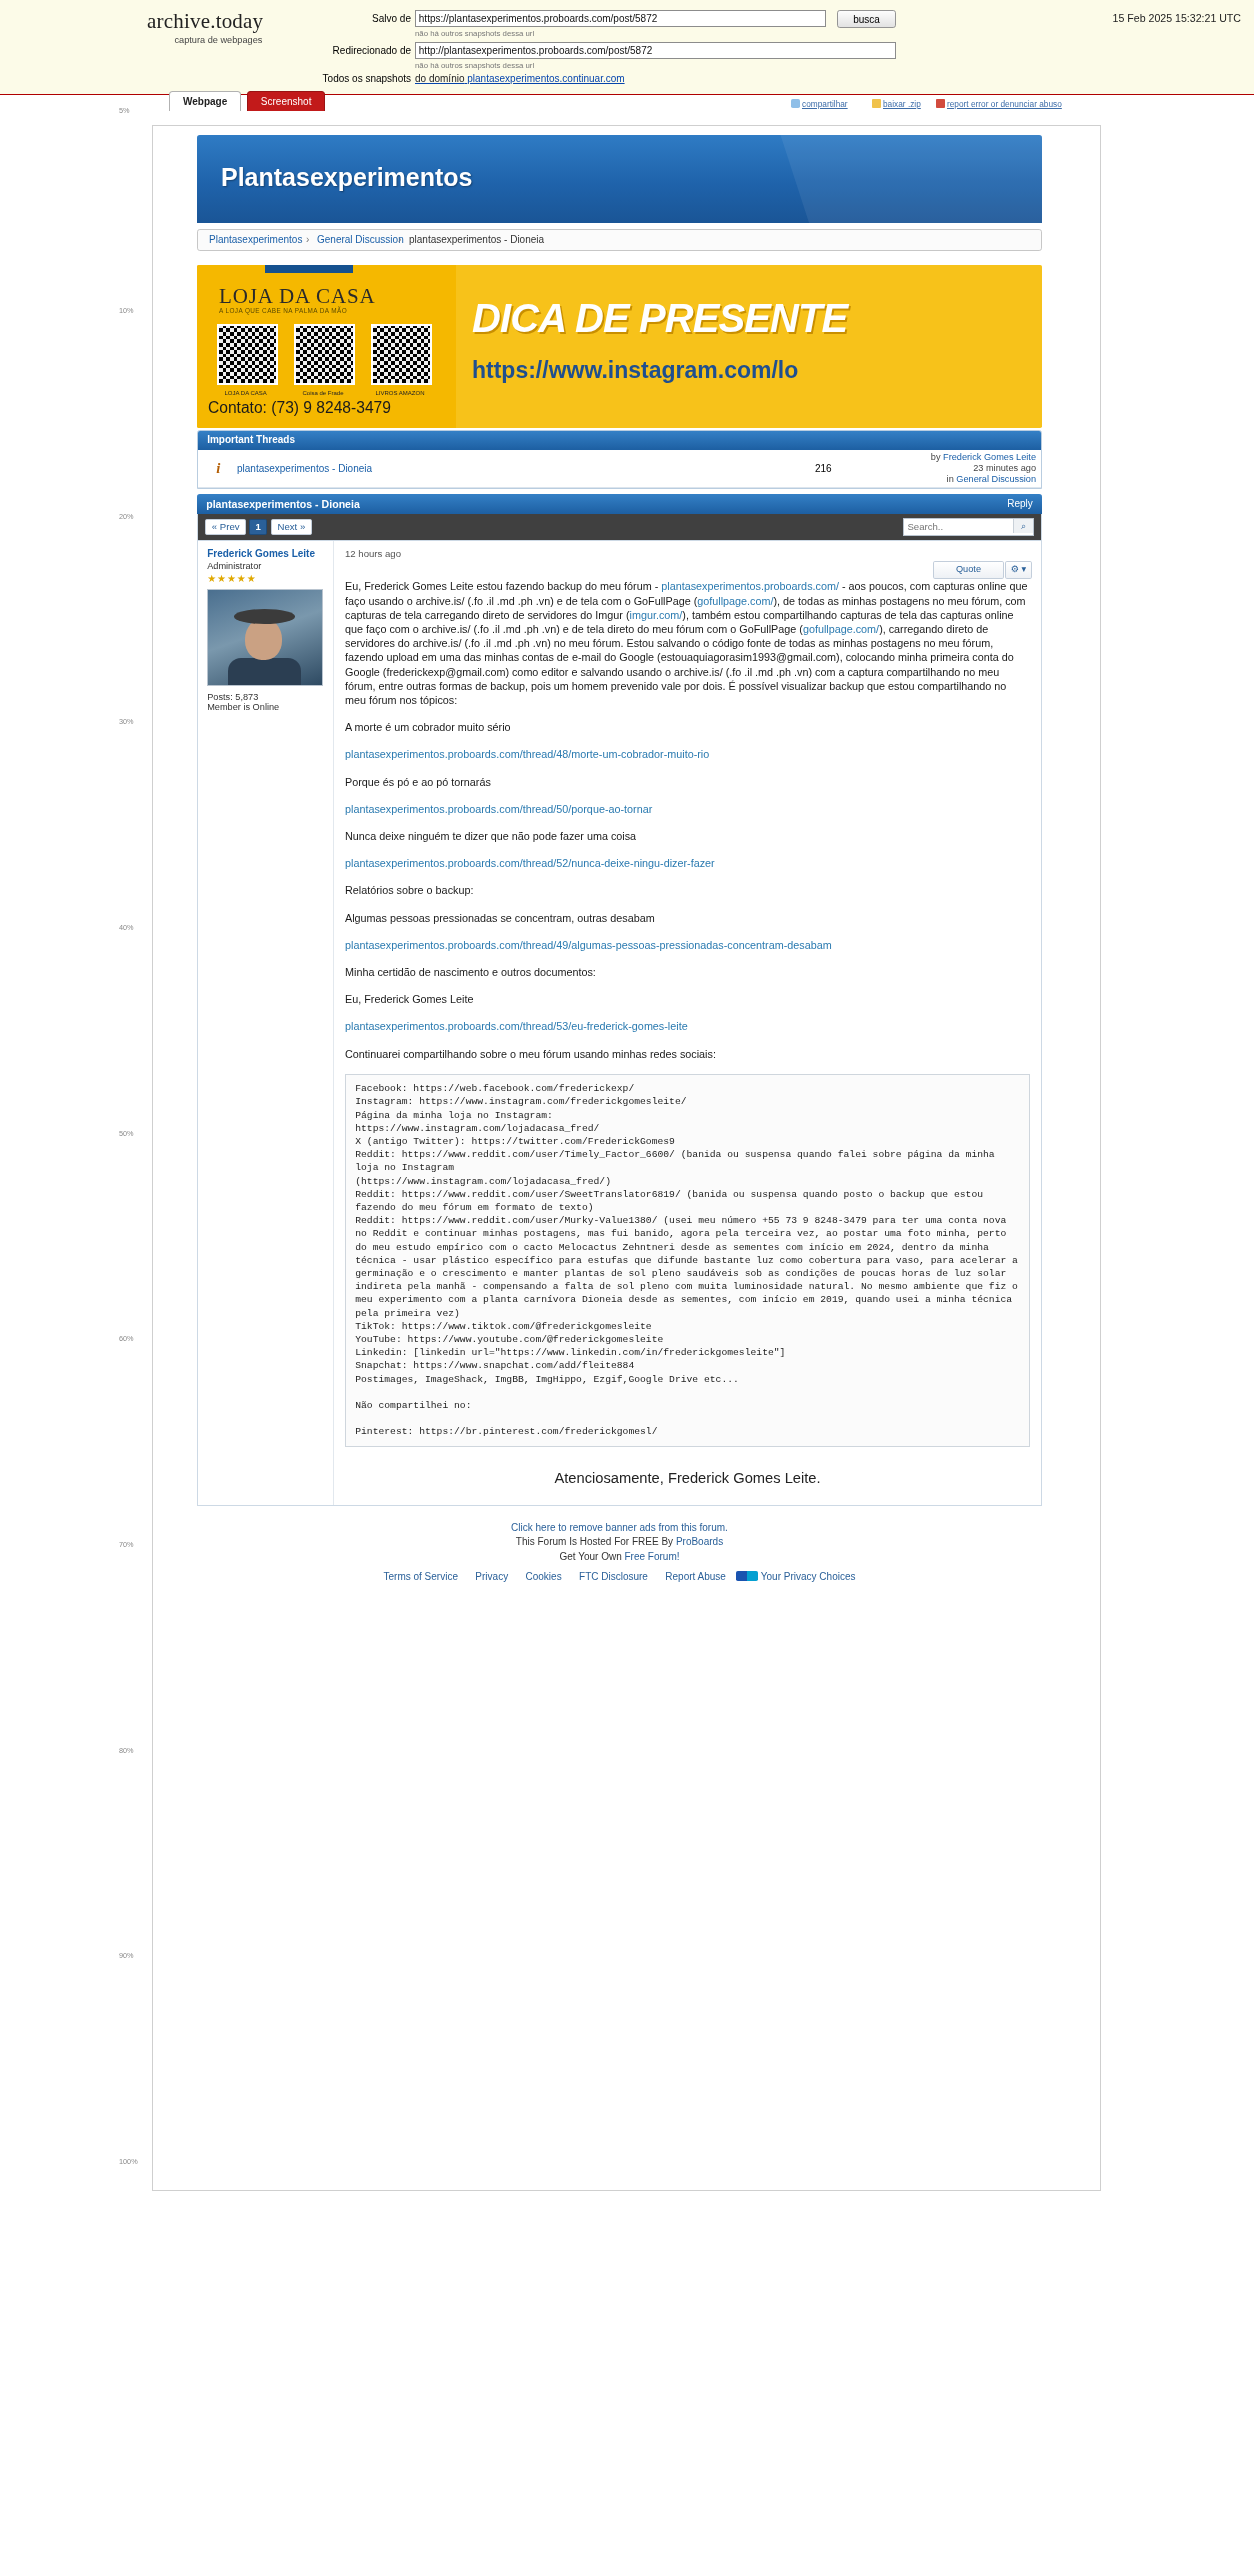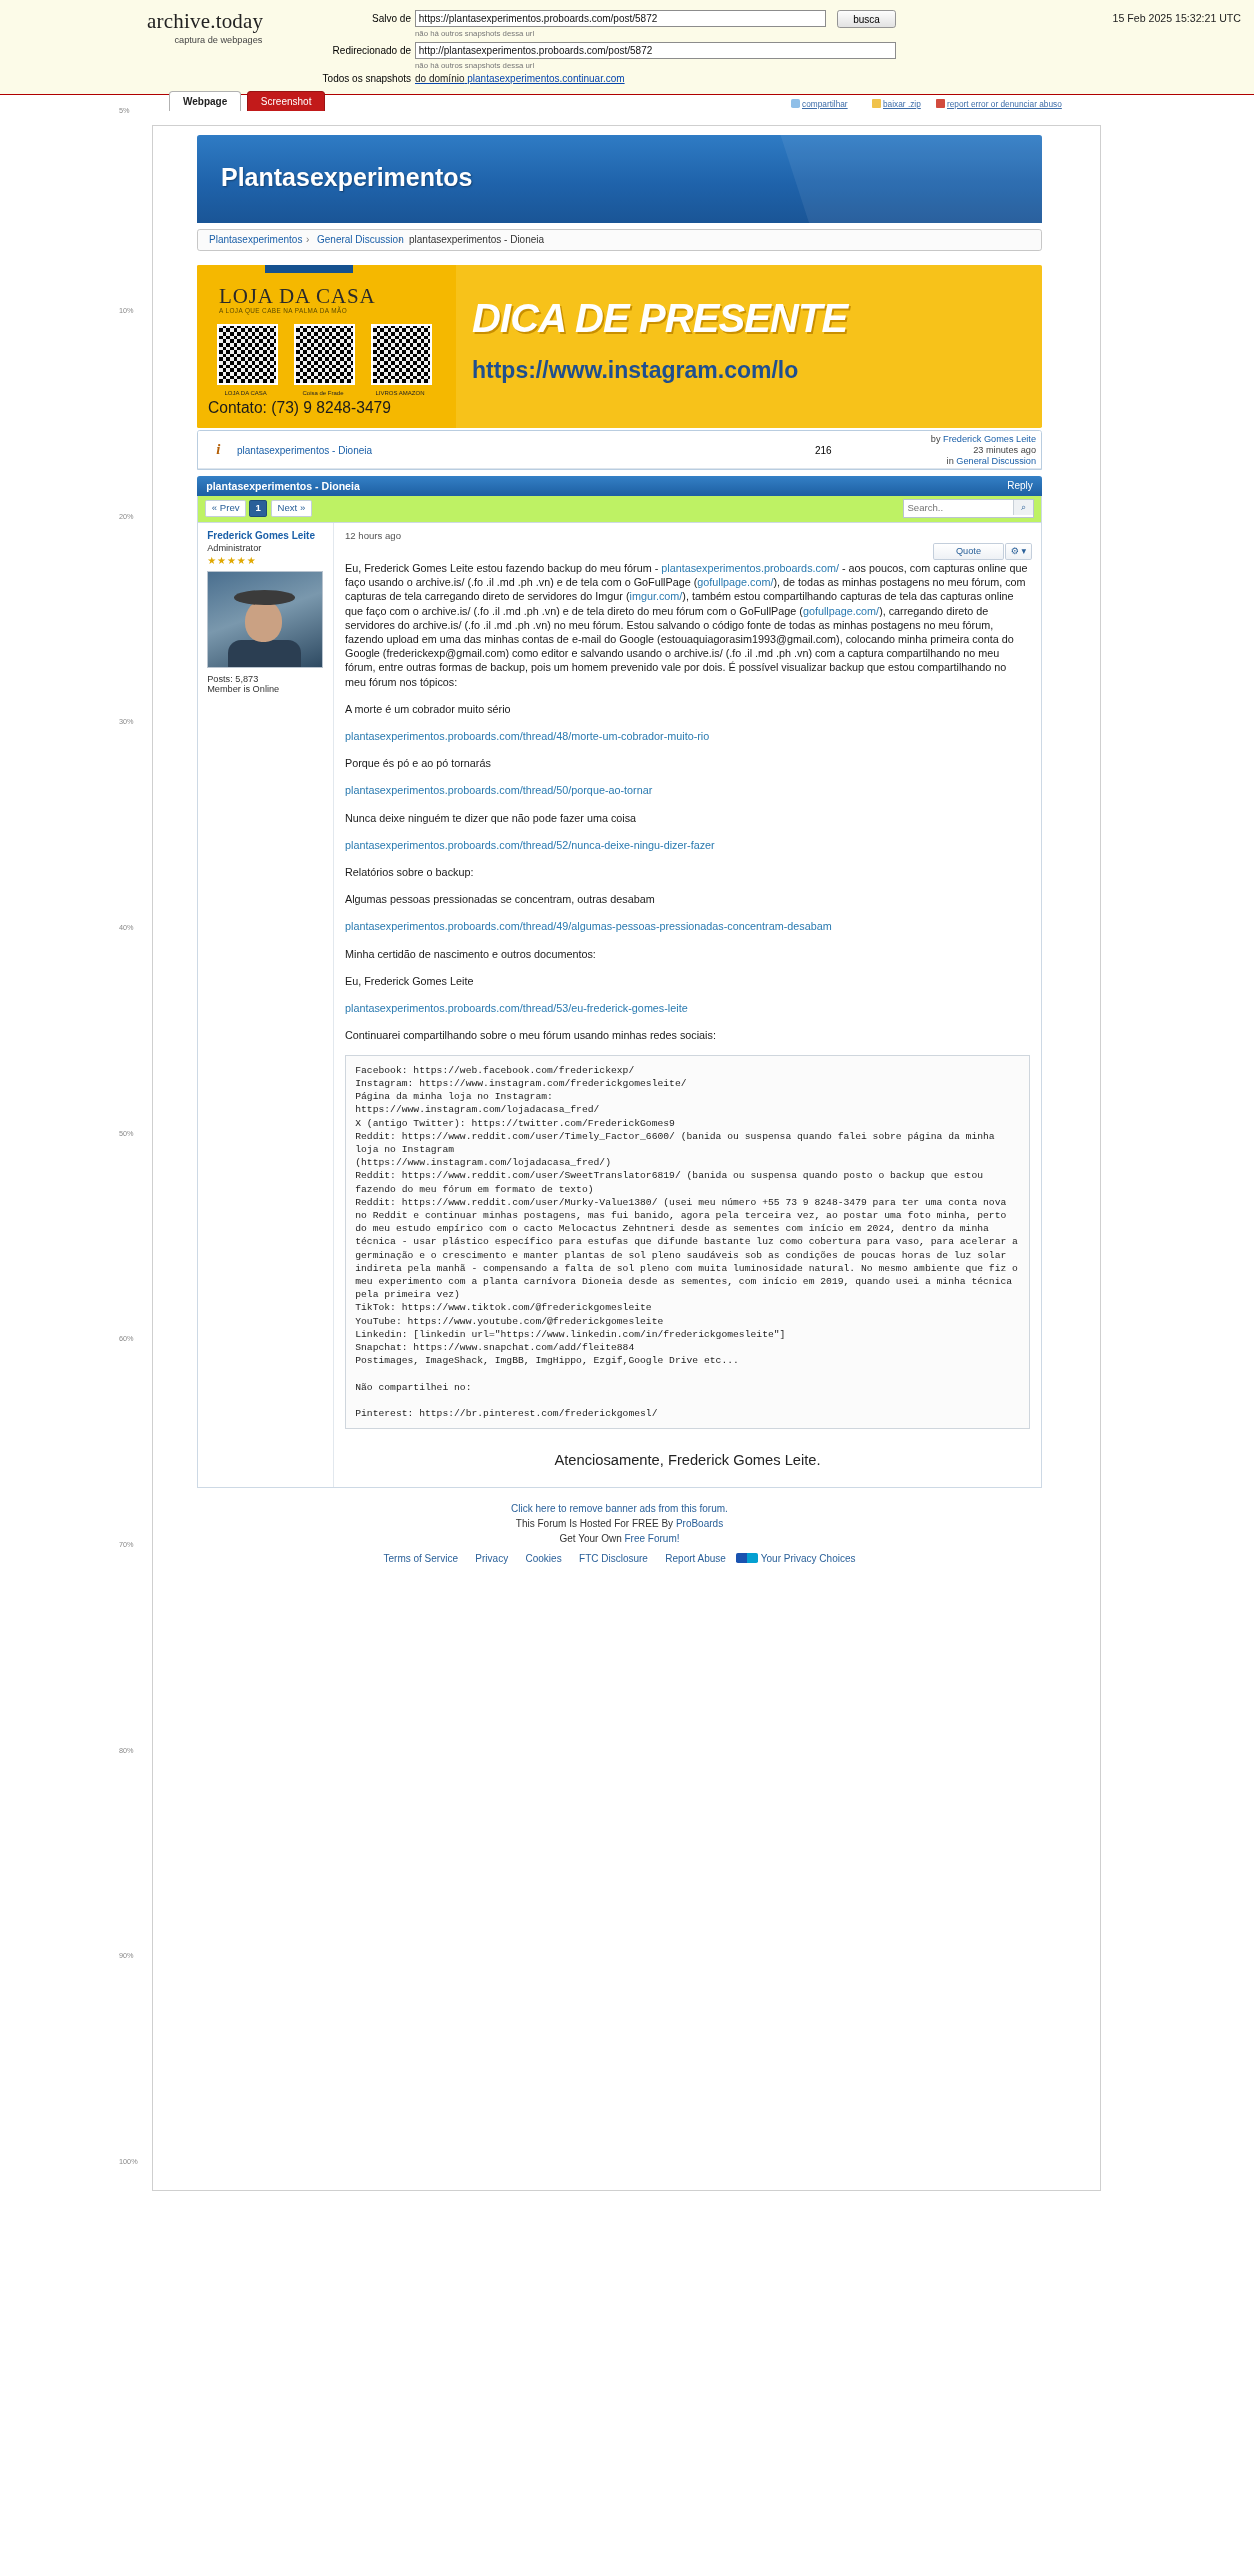--- a/index.html
+++ b/index.html
@@ -428,21 +428,21 @@
     right: 9.2px; top: 0;
     font-weight: normal;
     font-size: 10px;
     color: #fff;
     cursor: pointer;
   }
   #pager-bar {
     height: 26px;
     border: 0.9px solid #cdd9e5;
     border-top: none;
-    background: #bef264;
+    background: #404040;
     position: relative;
   }
   .pg {
     position: absolute;
     top: 4.6px;
     height: 14.7px;
     line-height: 14.7px;
     padding: 0 5.5px;
     font-size: 9.6px;
     border: 0.9px solid #c3cedb;
@@ -733,20 +733,21 @@
       <div class="qr" id="qr3"></div>
       <div class="qr-cap" id="qrc1">LOJA DA CASA</div>
       <div class="qr-cap" id="qrc2">Coisa de Frade</div>
       <div class="qr-cap" id="qrc3">LIVROS AMAZON</div>
       <div id="ad-dica">DICA DE PRESENTE</div>
       <div id="ad-insta">https://www.instagram.com/lo</div>
       <div id="ad-contact">Contato: (73) 9 8248-3479</div>
     </div>
 
     <div id="imp-box">
+      <div id="imp-head">Important Threads</div>
       <div id="imp-row">
         <div id="imp-icon">i</div>
         <a id="imp-thread-link">plantasexperimentos - Dioneia</a>
         <span id="imp-posts">216</span>
         <div id="imp-last">
           <div><span>by </span><a>Frederick Gomes Leite</a></div>
           <div>23 minutes ago</div>
           <div><span>in </span><a>General Discussion</a></div>
         </div>
       </div>

